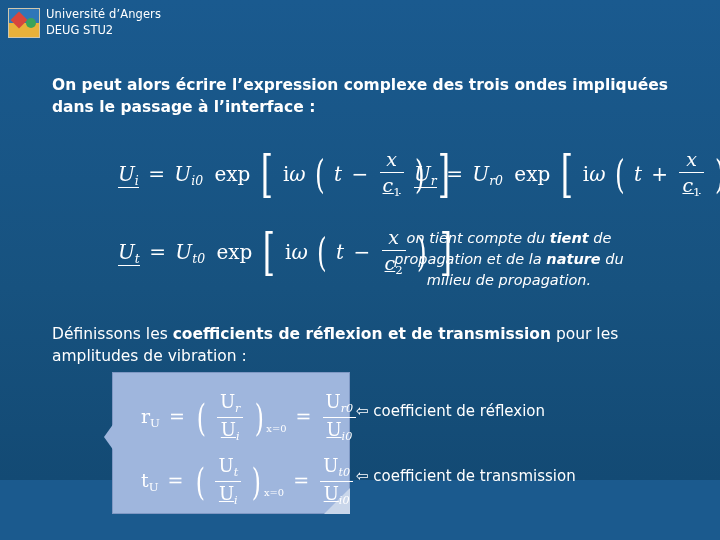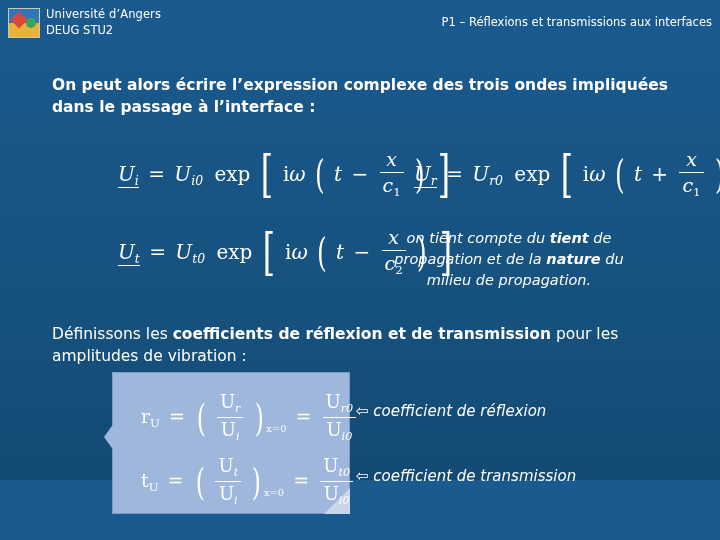--- a/index.html
+++ b/index.html
@@ -150,20 +150,21 @@
   .frac .num {
     display: block;
     padding: 0 3px 1px 3px;
     border-bottom: 1.4px solid #ffffff;
     line-height: 1.15;
   }
   .frac .den {
     display: block;
     padding: 2px 3px 0 3px;
     line-height: 1.15;
+    text-decoration: underline;
   }
   .brk {
     display: inline-block;
     font-size: 2.55em;
     font-weight: 300;
     vertical-align: middle;
     transform: scaleX(0.62);
     line-height: 0.85;
     position: relative;
     top: -0.02em;
@@ -209,39 +210,37 @@
     font-family: "DejaVu Serif", serif;
     color: #ffffff;
     white-space: nowrap;
     font-size: 19px;
   }
   .dmath .frac .num { border-bottom-color: #ffffff; }
 
   .arrowtext {
     position: absolute;
     font-size: 15px;
-    font-style: italic;
     color: #ffffff;
   }
 </style>
 </head>
 <body>
 
 <div class="slide">
 
   <div class="header">
     <div class="logo">
       <div class="l1"></div>
       <div class="l2"></div>
       <div class="l3"></div>
       <div class="l4"></div>
     </div>
     <div class="univ">Université d’Angers</div>
     <div class="deug">DEUG STU2</div>
-    <div class="chapter">P1 – Réflexions et transmissions aux interfaces</div>
   </div>
 
   <div class="para1">On peut alors écrire l’expression complexe des trois ondes impliquées dans le passage à l’interface :</div>
 
   <div class="math" style="left:90px; top:150px;">
     <span class="uline"><span class="it">U</span><span class="sub">i</span></span>
     <span class="op">=</span>
     <span class="it">U</span><span class="sub">i0</span>
     <span class="up" style="margin-left:5px;">exp</span>
     <span class="brk">[</span>

